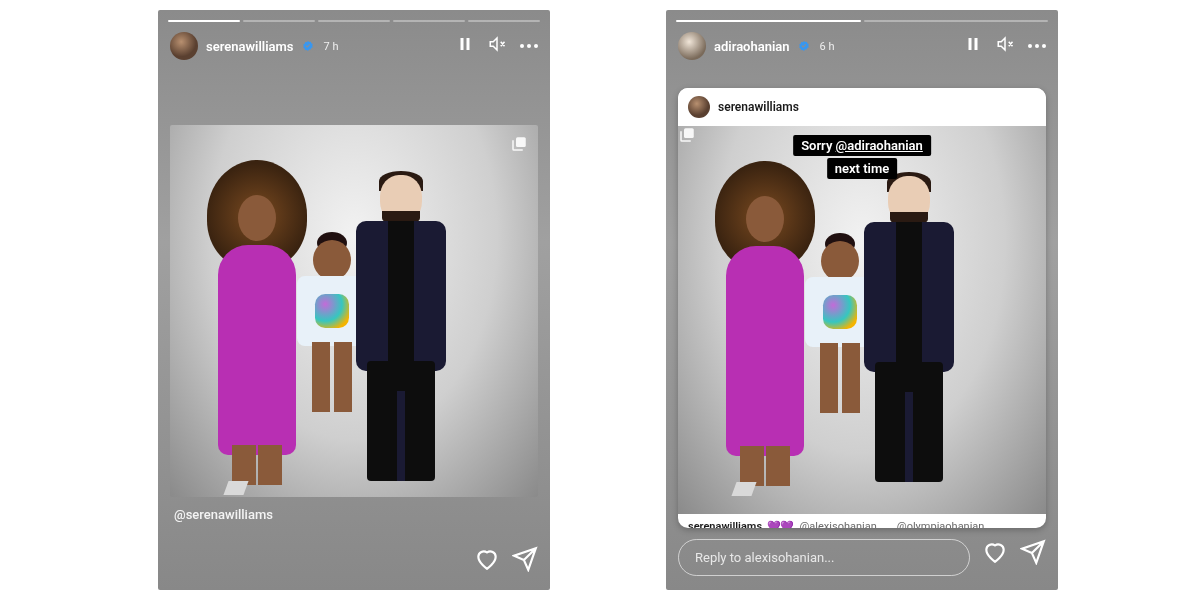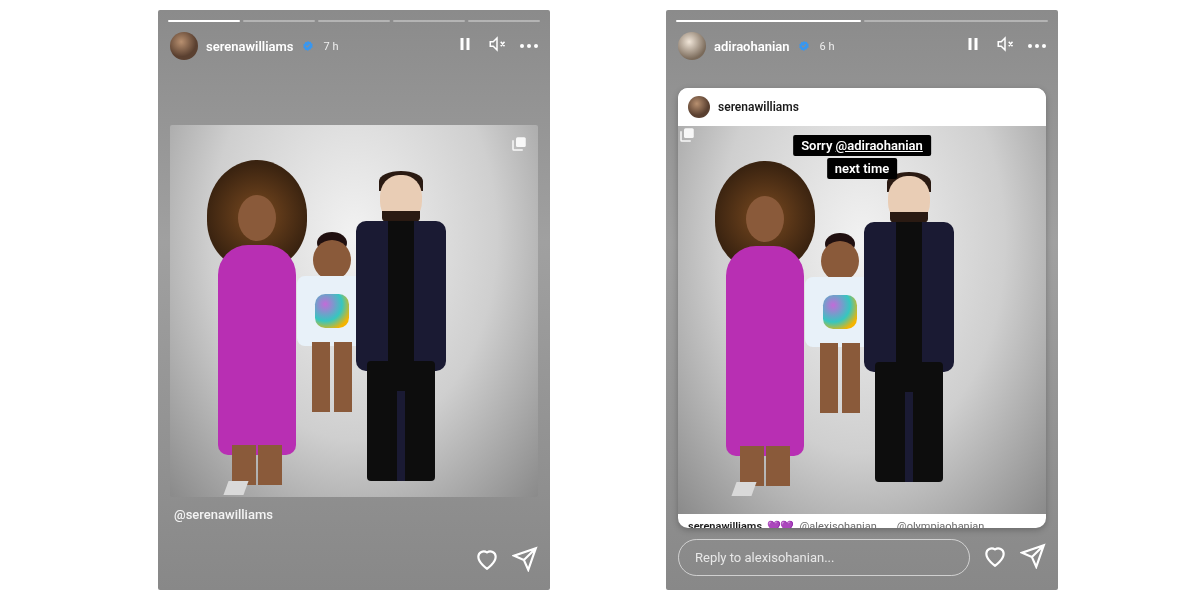--- a/index.html
+++ b/index.html
@@ -221,21 +221,21 @@
     display:inline-block;
     background:#000; color:#fff;
     padding:3px 8px; font-size:13px; font-weight:600;
     border-radius:2px; margin:1px 0;
     white-space:nowrap;
   }
   .overlay-text .mention { text-decoration: underline; }
 
   .story-footer {
     position:absolute; bottom:14px; left:12px; right:12px;
-    display:flex; align-items:center; gap:12px;
+    display:flex; align-items:flex-start; gap:12px;
   }
   .story-footer.right { justify-content:flex-end; }
   .reply-input {
     flex:1;
     border:1px solid rgba(255,255,255,0.6);
     border-radius: 22px;
     padding: 10px 16px;
     color: rgba(255,255,255,0.8);
     font-size:13px;
     background: transparent;

